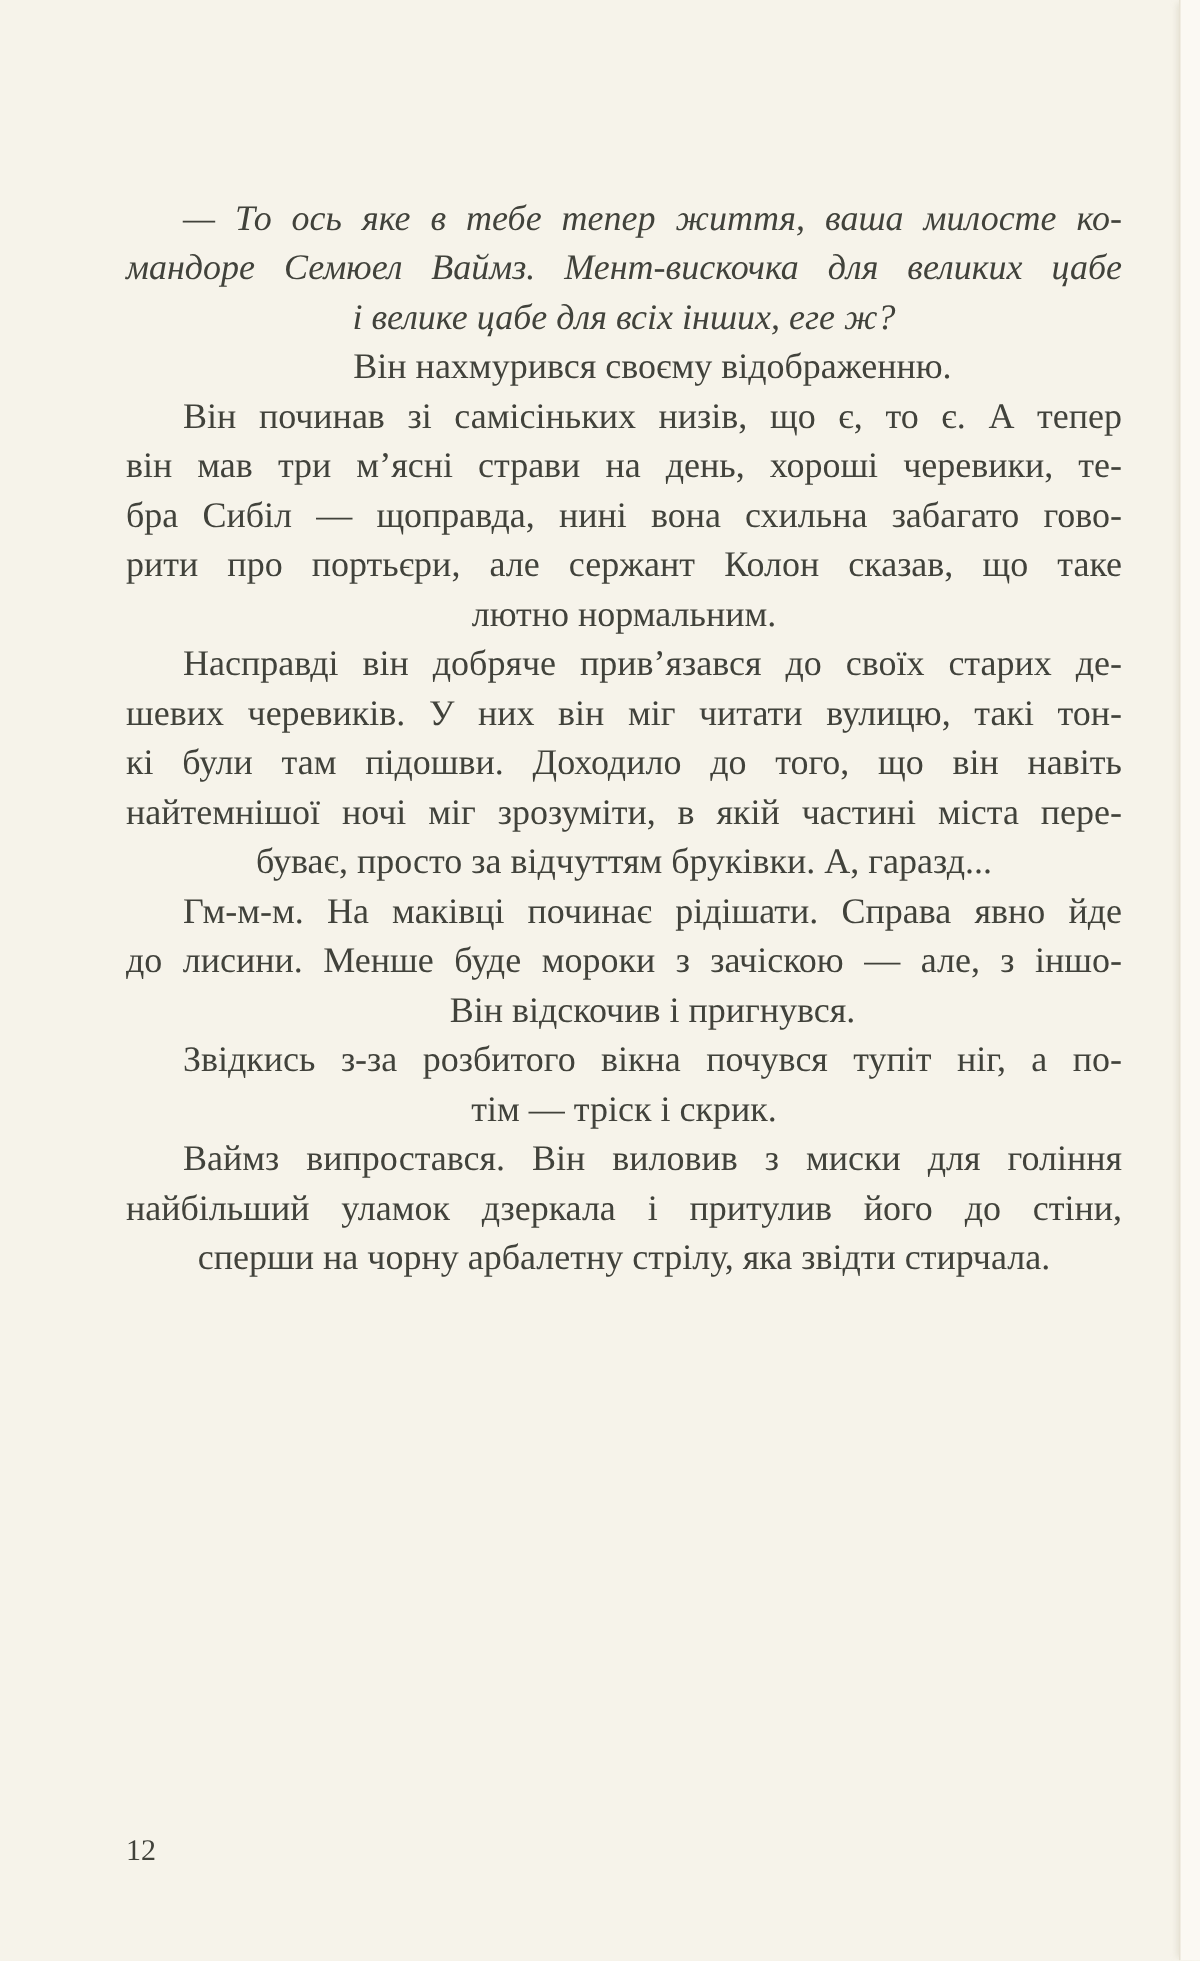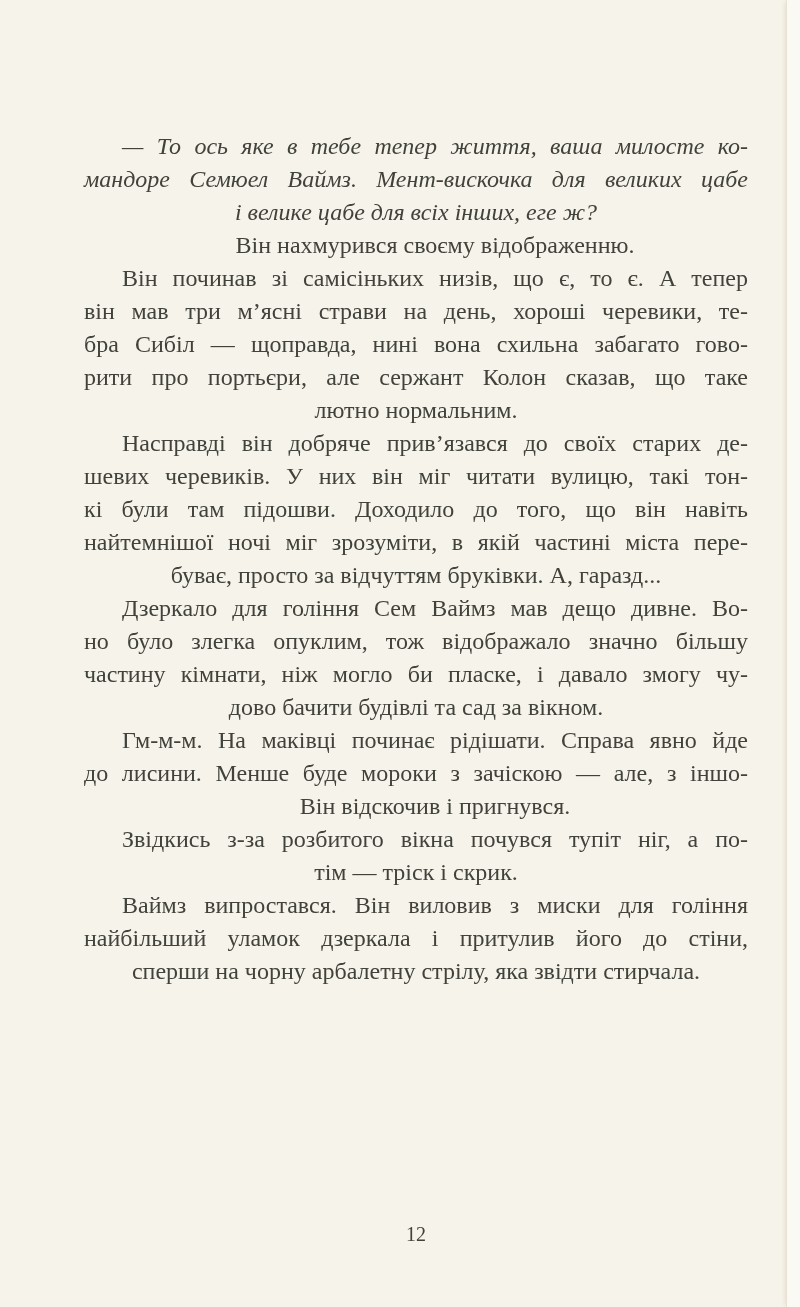--- a/index.html
+++ b/index.html
@@ -32,21 +32,20 @@
   .line { text-align: center; }
   .line.fill {
     text-align: justify;
     text-align-last: justify;
   }
   .line.first { text-indent: 38px; }
   .page-number {
     position: absolute;
     left: 84px; top: 1221px;
     width: 664px;
-    text-align: center;
     color: var(--ink);
     font-size: 20px;
     line-height: 26px;
   }
   .page-edge {
     position: absolute;
     left: 786px; top: 0;
     width: 14px; height: 1307px;
     background: var(--edge-strip);
     border-left: 1px solid var(--edge-line);
@@ -74,26 +73,20 @@
         <div class="line">лютно нормальним.</div>
       </div>
       <div class="paragraph">
         <div class="line first fill">Насправді він добряче прив’язався до своїх старих де-</div>
         <div class="line fill">шевих черевиків. У них він міг читати вулицю, такі тон-</div>
         <div class="line fill">кі були там підошви. Доходило до того, що він навіть</div>
         <div class="line fill">найтемнішої ночі міг зрозуміти, в якій частині міста пере-</div>
         <div class="line">буває, просто за відчуттям бруківки. А, гаразд...</div>
       </div>
       <div class="paragraph">
-        <div class="line first fill">Дзеркало для гоління Сем Ваймз мав дещо дивне. Во-</div>
-        <div class="line fill">но було злегка опуклим, тож відображало значно більшу</div>
-        <div class="line fill">частину кімнати, ніж могло би пласке, і давало змогу чу-</div>
-        <div class="line">дово бачити будівлі та сад за вікном.</div>
-      </div>
-      <div class="paragraph">
         <div class="line first fill">Гм-м-м. На маківці починає рідішати. Справа явно йде</div>
         <div class="line fill">до лисини. Менше буде мороки з зачіскою — але, з іншо-</div>
       </div>
       <div class="paragraph">
         <div class="line first">Він відскочив і пригнувся.</div>
       </div>
       <div class="paragraph">
         <div class="line first fill">Звідкись з-за розбитого вікна почувся тупіт ніг, а по-</div>
         <div class="line">тім — тріск і скрик.</div>
       </div>

